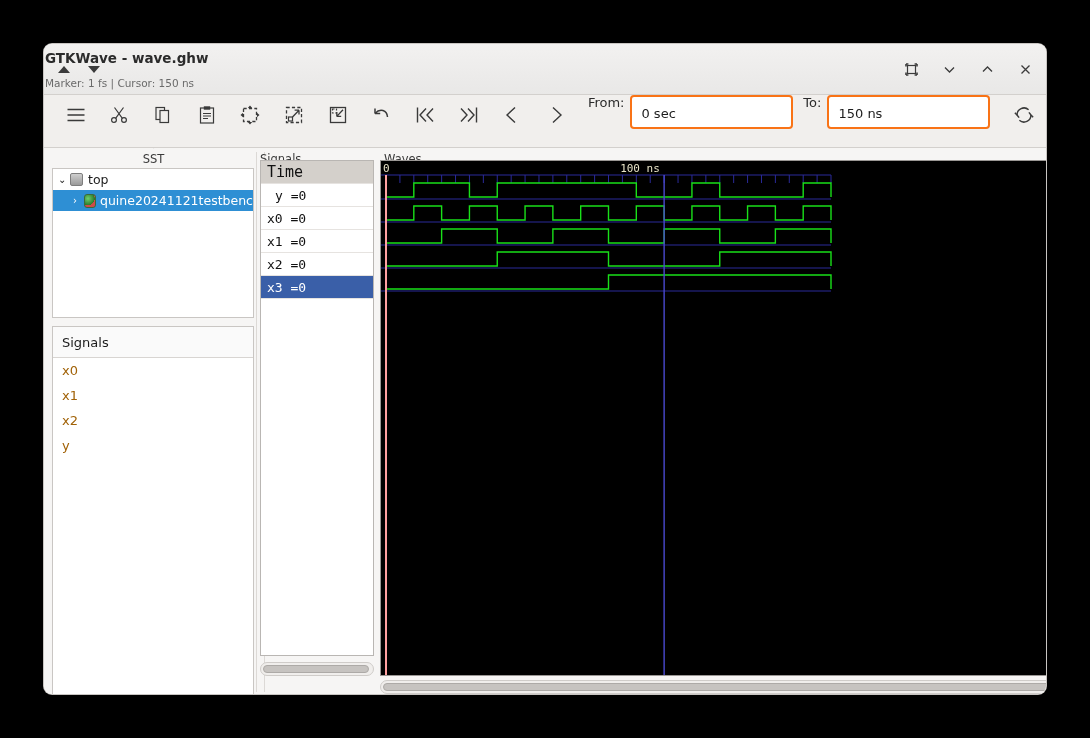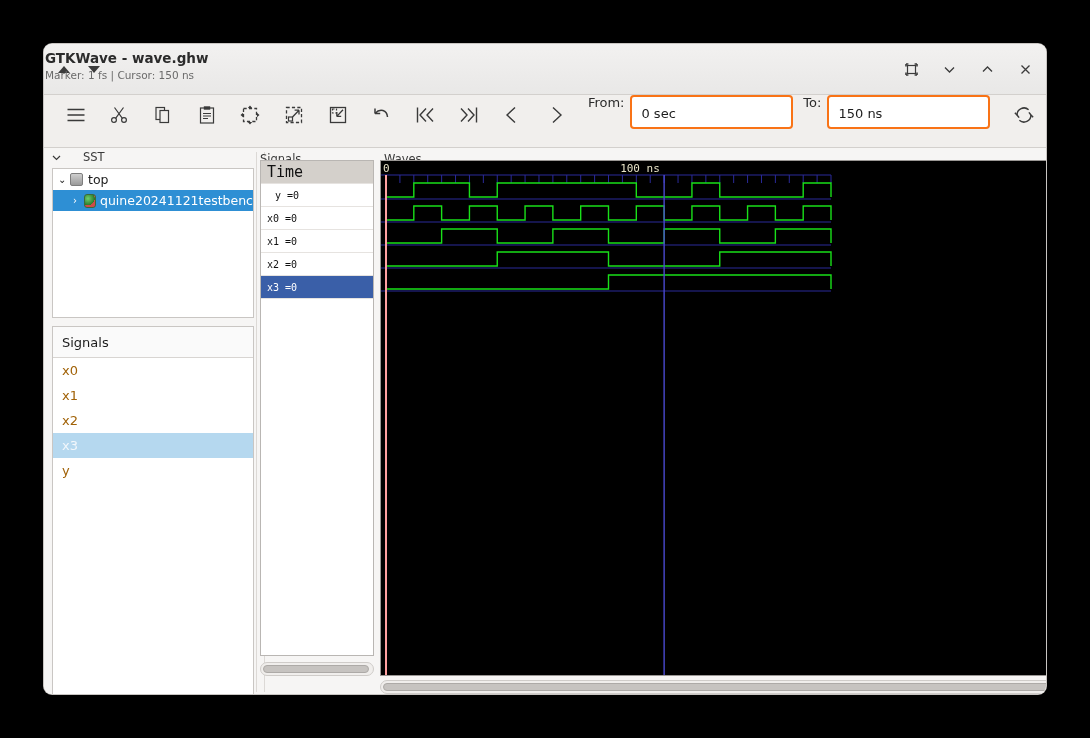--- a/index.html
+++ b/index.html
@@ -10,41 +10,41 @@
 
   
   #titlebar{position:relative;height:50px;background:linear-gradient(#f2f1f0,#e9e8e7);
             border-bottom:1px solid #d3d0cd;}
   #tb-left{position:absolute;left:14px;top:0;height:50px;display:flex;align-items:center;gap:18px;}
   .tri{width:0;height:0;border-left:6px solid transparent;border-right:6px solid transparent;cursor:pointer;}
   .tri.up{border-bottom:7px solid #3b3b3b;}
   .tri.down{border-top:7px solid #3b3b3b;}
   #tb-center{position:absolute;left:1px;right:0;top:6px;text-align:left;pointer-events:none;}
   #tb-title{font-size:13.5px;font-weight:bold;color:#2b2b2b;line-height:16px;}
-  #tb-sub{font-size:10.5px;color:#6a6a6a;margin-top:3px;line-height:12px;}
+  #tb-sub{font-size:10.5px;color:#6a6a6a;margin-top:11px;line-height:12px;}
   #tb-right{position:absolute;right:12px;top:0;height:50px;display:flex;align-items:center;gap:20px;}
   .winbtn{width:18px;height:18px;display:flex;align-items:center;justify-content:center;cursor:pointer;color:#3b3b3b;}
   .winbtn svg{display:block;}
 
   
   #toolbar{position:relative;height:52px;background:#f1efed;border-bottom:1px solid #d3d0cd;
            display:flex;padding-left:10px;}
   .tbtn{width:44px;height:40px;display:flex;align-items:center;justify-content:center;cursor:pointer;color:#3a3a3a;}
   .tbtn svg{display:block;}
   .tlabel{font-size:13px;color:#2b2b2b;margin:0 6px 0 10px;}
   .tinput{height:34px;width:164px;background:#fff;border:2px solid #f97316;border-radius:4px;
           font-size:13px;color:#1c1c1c;padding:0 9px;line-height:34px;box-sizing:border-box;
           font-family:"DejaVu Sans","Liberation Sans",sans-serif;}
 
   
   #body{position:relative;height:548px;background:#f6f5f4;}
 
   
   #leftcol{position:absolute;left:4px;top:0;width:208px;height:548px;}
-  #sst-head{height:18px;display:flex;align-items:center;gap:21px;padding-left:3px;}
+  #sst-head{height:18px;display:flex;align-items:center;gap:3px;padding-left:3px;flex-direction:column;}
   #sst-label{font-size:11.5px;color:#3a3a3a;}
   #sst-box{position:absolute;left:4px;top:20px;width:200px;height:148px;background:#fff;
            border:1px solid #c9c6c3;overflow:hidden;}
   .treerow{height:21px;display:flex;align-items:center;font-size:12.5px;color:#1c1c1c;padding-left:5px;}
   .treerow.child{padding-left:20px;}
   .treerow.sel{background:#2e8fd4;color:#fff;}
   .chev{width:12px;display:inline-block;color:inherit;font-size:10px;}
   .moduleicon{width:13px;height:13px;margin-right:5px;border-radius:2px;
               background:linear-gradient(#cfcfcf,#9a9a9a);border:1px solid #7e7e7e;box-sizing:border-box;}
   .pkgicon{width:14px;height:14px;margin-right:4px;border-radius:3px;
@@ -61,21 +61,21 @@
   
   #splitter{position:absolute;left:212px;top:4px;width:7px;height:540px;background:#f6f5f4;
             border-left:1px solid #dcd9d6;border-right:1px solid #dcd9d6;cursor:col-resize;}
 
   
   #namepane{position:absolute;left:212px;top:0;width:127px;height:548px;}
   #names-head{height:22px;display:flex;align-items:center;padding-left:4px;font-size:11.5px;color:#3a3a3a;}
   #names-box{position:absolute;left:4px;top:12px;width:114px;height:496px;background:#fff;
              border:1px solid #b9b6b3;overflow:hidden;box-sizing:border-box;}
   .namerow{height:23px;display:flex;align-items:center;padding-left:6px;
-           font-family:"DejaVu Sans Mono","Liberation Mono",monospace;font-size:10px;color:#111;
+           font-family:"DejaVu Sans Mono","Liberation Mono",monospace;font-size:13px;color:#111;
            border-bottom:1px solid #e6e3e0;box-sizing:border-box;}
   .namerow.timehdr{background:#d4d0cb;font-size:15px;color:#111;text-align:center;}
   .namerow.indent{padding-left:14px;}
   .namerow.sel{background:#3a5fa8;color:#fff;}
   #names-scroll{position:absolute;left:4px;top:514px;width:114px;height:14px;
                 background:#f0eeec;border:1px solid #cfccc9;border-radius:7px;box-sizing:border-box;}
   #names-thumb{position:absolute;left:2px;top:2px;width:106px;height:8px;background:#c6c3c0;
                border:1px solid #adaaa7;border-radius:5px;box-sizing:border-box;}
 
   
@@ -243,23 +243,20 @@
       <div id="sig-box">
         <div id="sig-head">Signals</div>
         <div class="sigrow">
           <span>x0</span>
         </div>
         <div class="sigrow">
           <span>x1</span>
         </div>
         <div class="sigrow">
           <span>x2</span>
-        </div>
-        <div class="sigrow sel">
-          <span>x3</span>
         </div>
         <div class="sigrow">
           <span>y</span>
         </div>
       </div>
 
     </div>
 
     <div id="splitter"></div>
 

